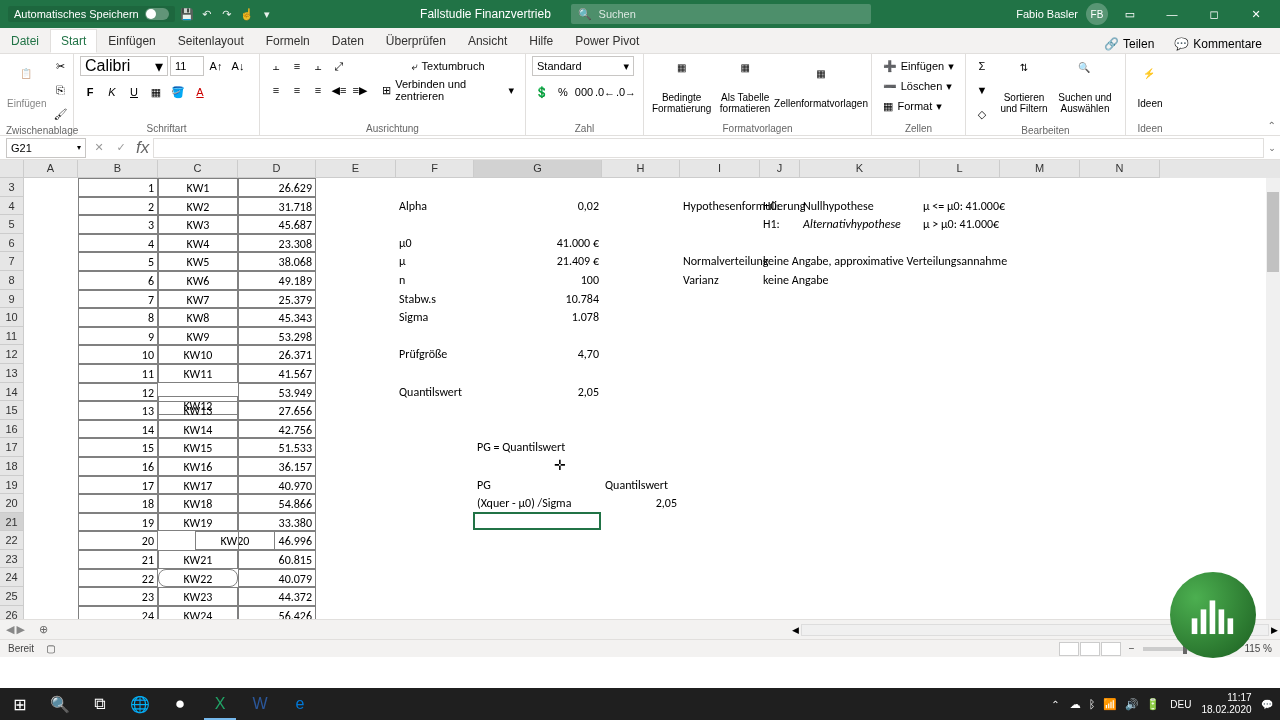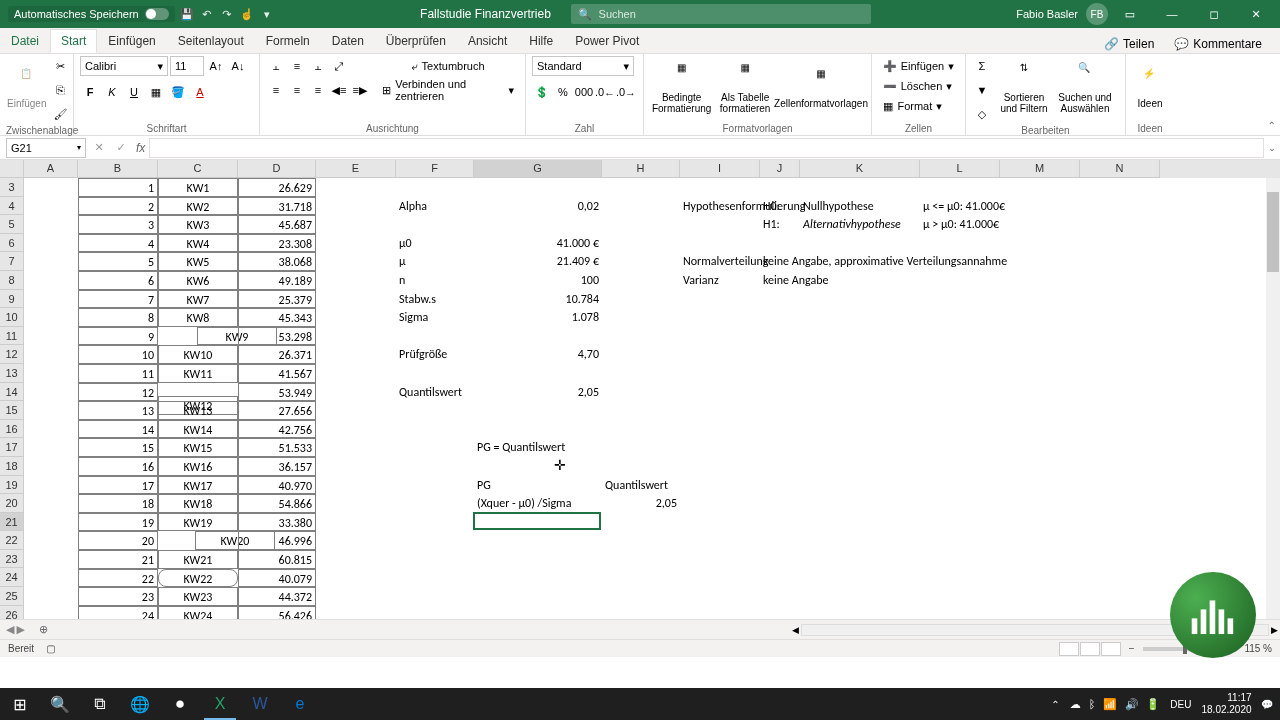--- a/index.html
+++ b/index.html
@@ -32,33 +32,33 @@
 
 
 .ribbon { height: 82px; background: #fff; border-bottom: 1px solid #e1dfdd; display: flex; position: relative; }
 .ribbon-group { border-right: 1px solid #e1dfdd; padding: 2px 6px 0 6px; display: flex; flex-direction: column; position: relative; }
 .ribbon-group-content { display: flex; gap: 3px; flex: 1; align-items: flex-start; }
 .ribbon-group-label { text-align: center; font-size: 10px; color: #666; padding: 1px 0; position: relative; }
 .rbtn { display: flex; align-items: center; justify-content: center; border: 1px solid transparent; font-size: 11px; cursor: pointer; }
 .big-btn { flex-direction: column; width: 42px; height: 62px; gap: 2px; text-align: center; font-size: 10px; padding-top: 2px; }
 .big-btn-icon { width: 28px; height: 28px; }
 .font-row { display: flex; gap: 2px; align-items: center; }
-.font-name { width: 88px; height: 20px; border: 1px solid #c8c6c4; font-size: 11px; padding: 0 4px; display: flex; align-items: center; justify-content: space-between; background: #fff; }
+.font-name { width: 88px; height: 20px; border: 1px solid #c8c6c4; font-size: 16px; padding: 0 4px; display: flex; align-items: center; justify-content: space-between; background: #fff; }
 .font-size { width: 34px; height: 20px; border: 1px solid #c8c6c4; font-size: 11px; padding: 0 4px; display: flex; align-items: center; background: #fff; }
 .small-btn { width: 20px; height: 20px; }
 .stacked { display: flex; flex-direction: column; gap: 4px; }
 .row { display: flex; gap: 1px; }
 .number-format { width: 102px; height: 20px; border: 1px solid #c8c6c4; font-size: 11px; padding: 0 4px; display: flex; align-items: center; justify-content: space-between; background: #fff; }
 .collapse-btn { position: absolute; right: 4px; bottom: 4px; font-size: 10px; color: #666; }
 
 
 .formula-bar { height: 24px; background: #fff; border-bottom: 1px solid #e1dfdd; display: flex; align-items: center; }
 .name-box { width: 80px; height: 20px; border: 1px solid #c8c6c4; margin: 0 2px 0 6px; font-size: 11px; padding: 0 4px; display: flex; align-items: center; justify-content: space-between; }
 .fb-btn { width: 22px; height: 20px; display: flex; align-items: center; justify-content: center; font-size: 11px; color: #999; }
-.fx { font-style: italic; font-size: 12px; color: #666; padding: 0 4px; }
+.fx { font-style: italic; font-size: 17px; color: #666; padding: 0 4px; }
 .formula-input { flex: 1; height: 20px; border: 1px solid #e1dfdd; font-size: 11px; padding: 0 4px; }
 .fb-expand { width: 16px; font-size: 9px; color: #666; text-align: center; }
 
 
 .grid-area { position: relative; height: 459px; overflow: hidden; background: #fff; }
 .col-headers { height: 18px; display: flex; position: sticky; top: 0; background: #e6e6e6; }
 .select-all { width: 24px; border-right: 1px solid #ccc; border-bottom: 1px solid #ccc; background: #e6e6e6; }
 .col-h { border-right: 1px solid #ccc; border-bottom: 1px solid #ccc; background: #e6e6e6; text-align: center; font-size: 11px; line-height: 17px; color: #333; }
 .col-h.selected { background: #d2d2d2; }
 .grid-body { display: flex; height: 441px; }
@@ -380,21 +380,21 @@
         <div class="cell r bordered" style="left: 54px; top: 93px; width: 80px;">6</div>
         <div class="cell c bordered" style="left: 134px; top: 93px; width: 80px;">KW6</div>
         <div class="cell r bordered" style="left: 214px; top: 93px; width: 78px;">49.189</div>
         <div class="cell r bordered" style="left: 54px; top: 111.6px; width: 80px;">7</div>
         <div class="cell c bordered" style="left: 134px; top: 111.6px; width: 80px;">KW7</div>
         <div class="cell r bordered" style="left: 214px; top: 111.6px; width: 78px;">25.379</div>
         <div class="cell r bordered" style="left: 54px; top: 130.2px; width: 80px;">8</div>
         <div class="cell c bordered" style="left: 134px; top: 130.2px; width: 80px;">KW8</div>
         <div class="cell r bordered" style="left: 214px; top: 130.2px; width: 78px;">45.343</div>
         <div class="cell r bordered" style="left: 54px; top: 148.8px; width: 80px;">9</div>
-        <div class="cell c bordered" style="left: 134px; top: 148.8px; width: 80px; margin-left: 39px;">KW9</div>
+        <div class="cell c bordered" style="left: 134px; top: 148.8px; width: 80px;">KW9</div>
         <div class="cell r bordered" style="left: 214px; top: 148.8px; width: 78px;">53.298</div>
         <div class="cell r bordered" style="left: 54px; top: 167.4px; width: 80px;">10</div>
         <div class="cell c bordered" style="left: 134px; top: 167.4px; width: 80px;">KW10</div>
         <div class="cell r bordered" style="left: 214px; top: 167.4px; width: 78px;">26.371</div>
         <div class="cell r bordered" style="left: 54px; top: 186px; width: 80px;">11</div>
         <div class="cell c bordered" style="left: 134px; top: 186px; width: 80px;">KW11</div>
         <div class="cell r bordered" style="left: 214px; top: 186px; width: 78px;">41.567</div>
         <div class="cell r bordered" style="left: 54px; top: 204.6px; width: 80px;">12</div>
         <div class="cell c bordered" style="left: 134px; top: 218px; width: 80px;">KW12</div>
         <div class="cell r bordered" style="left: 214px; top: 204.6px; width: 78px;">53.949</div>

